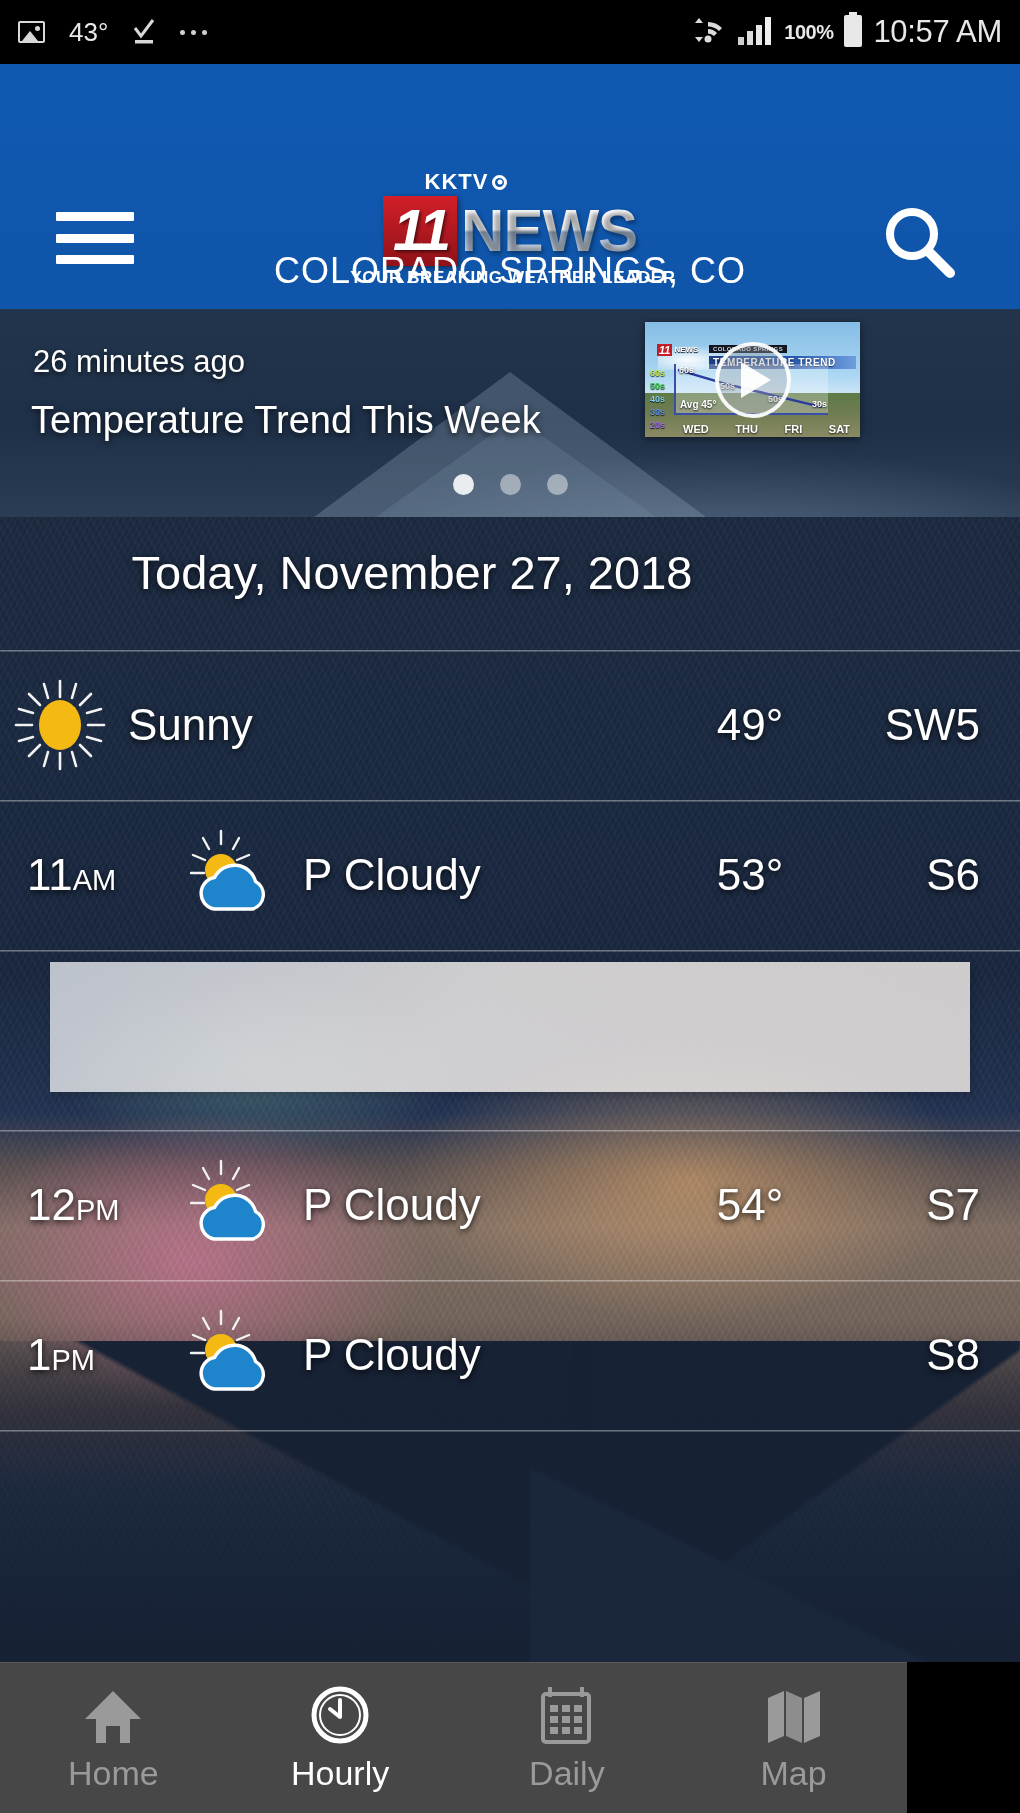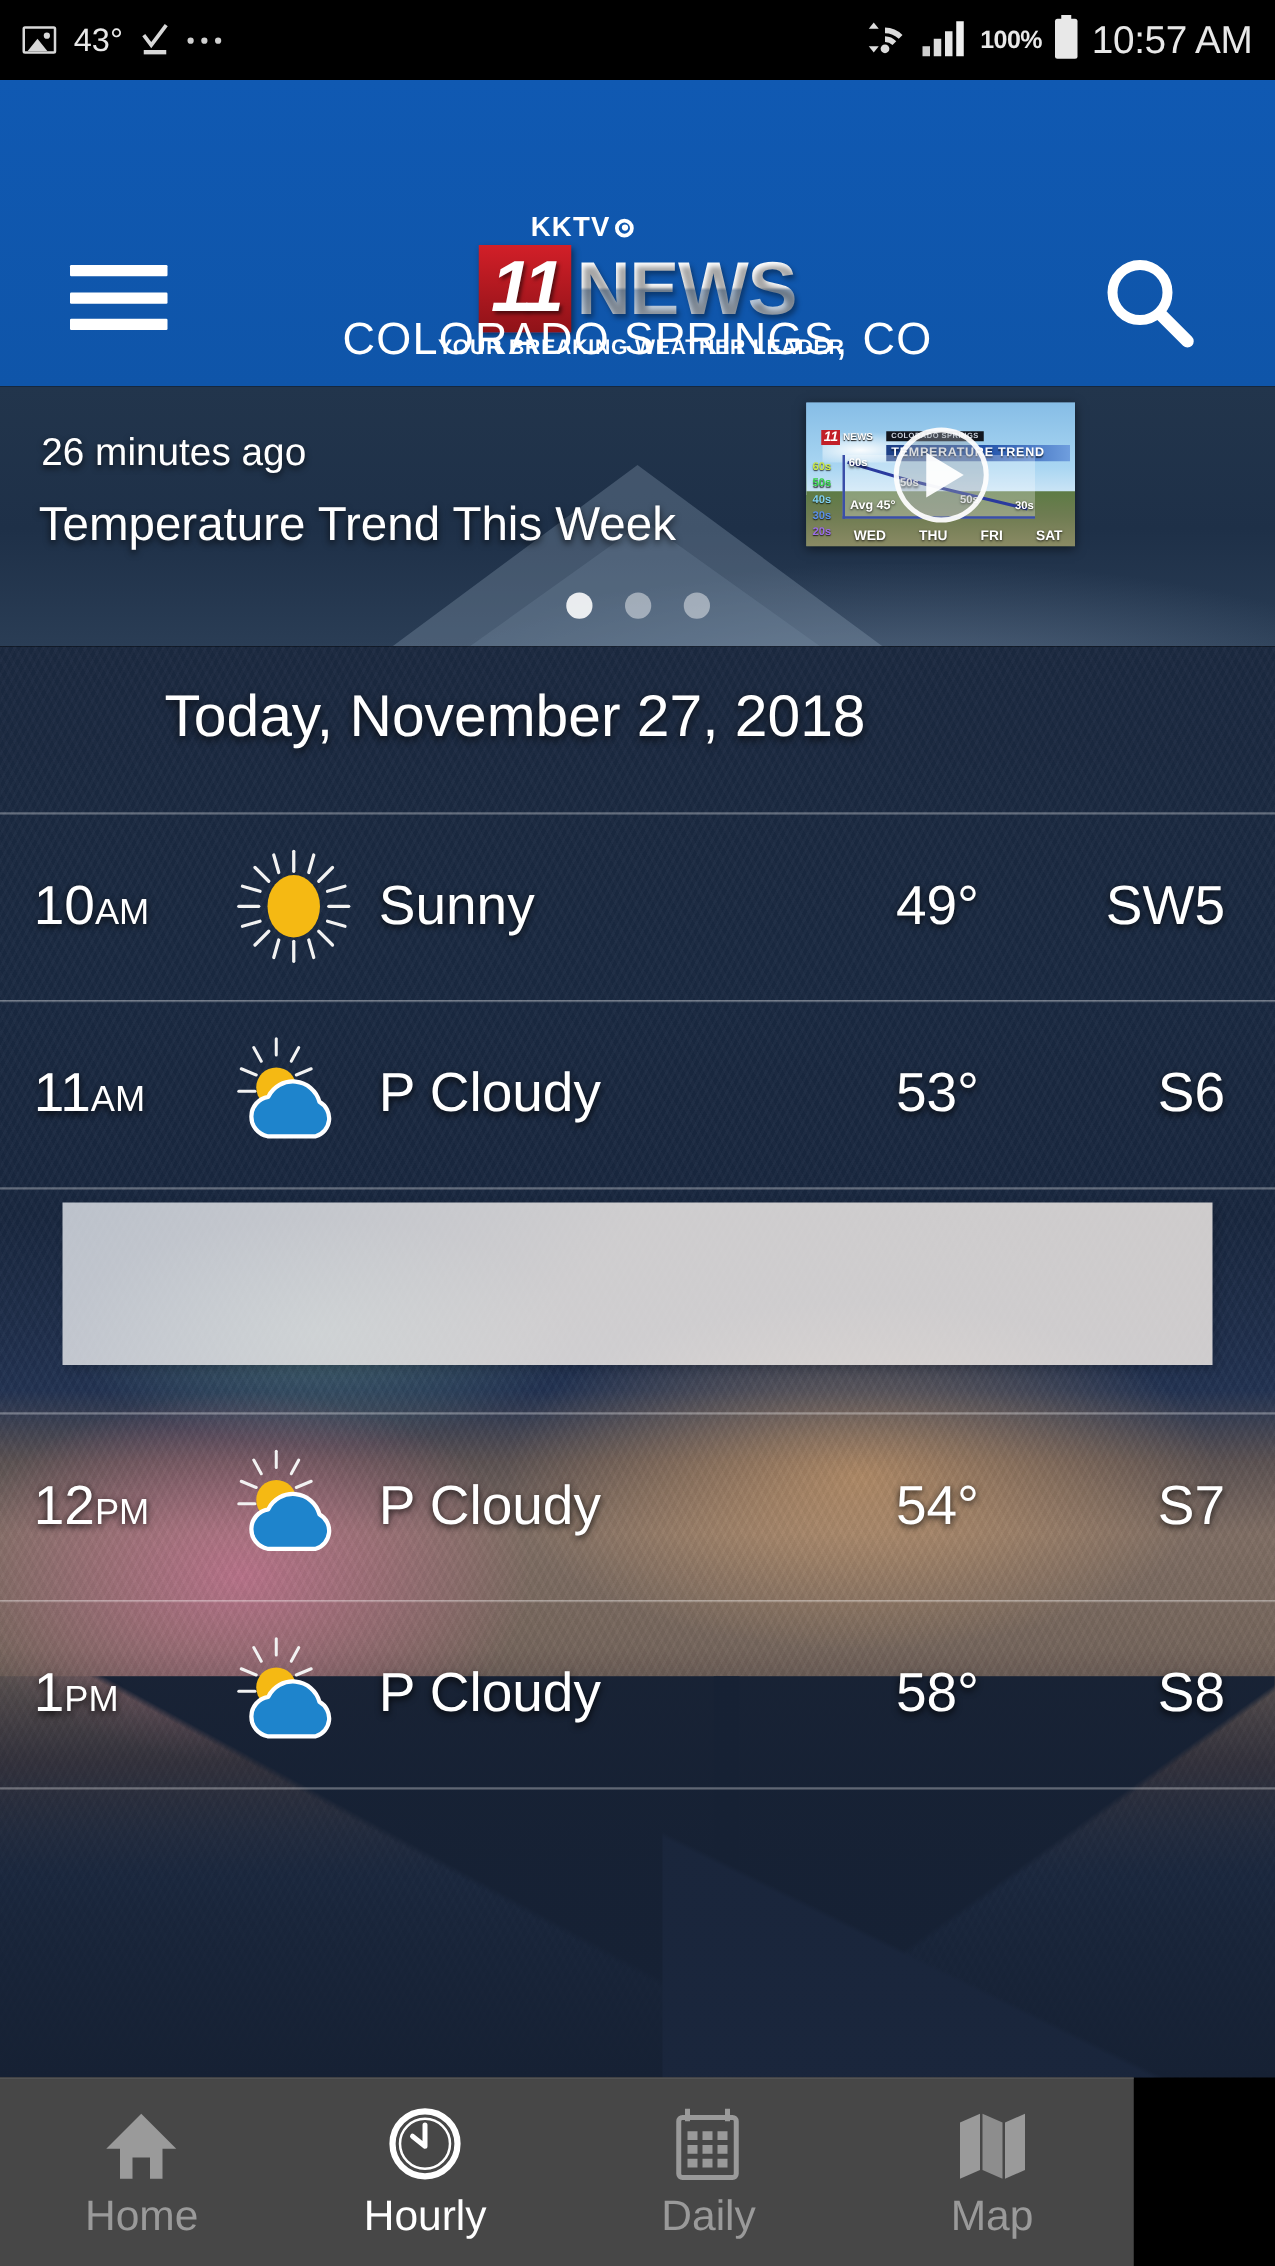--- a/index.html
+++ b/index.html
@@ -10,21 +10,21 @@
     overflow:hidden;
   }
   .phone { position:relative; width:1020px; height:1813px; overflow:hidden; }
 
   
   .statusbar {
     position:absolute; top:0; left:0; width:1020px; height:64px;
     background:#000; color:#e8e8e8;
     display:flex; align-items:center; padding:0 18px;
   }
-  .sb-left { display:flex; align-items:center; gap:14px; }
+  .sb-left { display:flex; align-items:center; gap:24px; }
   .sb-right { margin-left:auto; display:flex; align-items:center; gap:8px; }
   .sb-temp { font-size:26px; font-weight:500; letter-spacing:0; }
   .sb-pct { font-size:20px; font-weight:700; letter-spacing:-0.5px; }
   .sb-time { font-size:31px; font-weight:400; letter-spacing:-0.3px; }
   .ic-photo {
     width:27px; height:22px; border:2.5px solid #d8d8d8; border-radius:2px;
     position:relative; overflow:hidden; background:#000;
   }
   .ic-photo::before {
     content:""; position:absolute; left:2px; bottom:0;
@@ -443,23 +443,20 @@
     <div class="bg-glow2"></div>
     <div class="bg-tex"></div>
     <div class="bg-ridge"></div>
     <div class="bg-ridge2"></div>
 
     <div class="date-hdr">Today, November 27, 2018</div>
 
     <div class="rule" style="top:133px"></div>
 
     <div class="hrow" style="top:133px">
-      <div class="h-time">
-        <span>10</span><span class="mer">AM</span>
-      </div>
       <div class="h-icon">
         <svg width="100" height="100" viewBox="0 0 100 100">
           <g stroke="#f2f2f2" stroke-width="2.6" stroke-linecap="round">
             <line x1="50" y1="6" x2="50" y2="22"></line>
             <line x1="50" y1="78" x2="50" y2="94"></line>
             <line x1="6" y1="50" x2="22" y2="50"></line>
             <line x1="78" y1="50" x2="94" y2="50"></line>
             <line x1="19" y1="19" x2="30" y2="30"></line>
             <line x1="70" y1="70" x2="81" y2="81"></line>
             <line x1="81" y1="19" x2="70" y2="30"></line>
@@ -549,21 +546,20 @@
             <line x1="58" y1="13" x2="52" y2="24"></line>
             <line x1="12" y1="30" x2="24" y2="35"></line>
             <line x1="68" y1="30" x2="56" y2="35"></line>
             <line x1="10" y1="48" x2="23" y2="48"></line>
           </g>
           <circle cx="40" cy="45" r="16" fill="#f5b913"></circle>
           <path d="M33 84 a16 16 0 0 1 0.6 -31.5 a22 22 0 0 1 41 4 a15 15 0 0 1 -3 27.5 Z" fill="#1e84cc" stroke="#ffffff" stroke-width="3.4" stroke-linejoin="round"></path>
         </svg>
       </div>
       <div class="h-cond">P Cloudy</div>
-      <div class="h-temp">58°</div>
       <div class="h-wind">S8</div>
     </div>
 
     <div class="rule" style="top:913px"></div>
   </div>
 
   <div class="bottomnav">
 
     <div class="nav-item">
       <span class="nav-icon">

